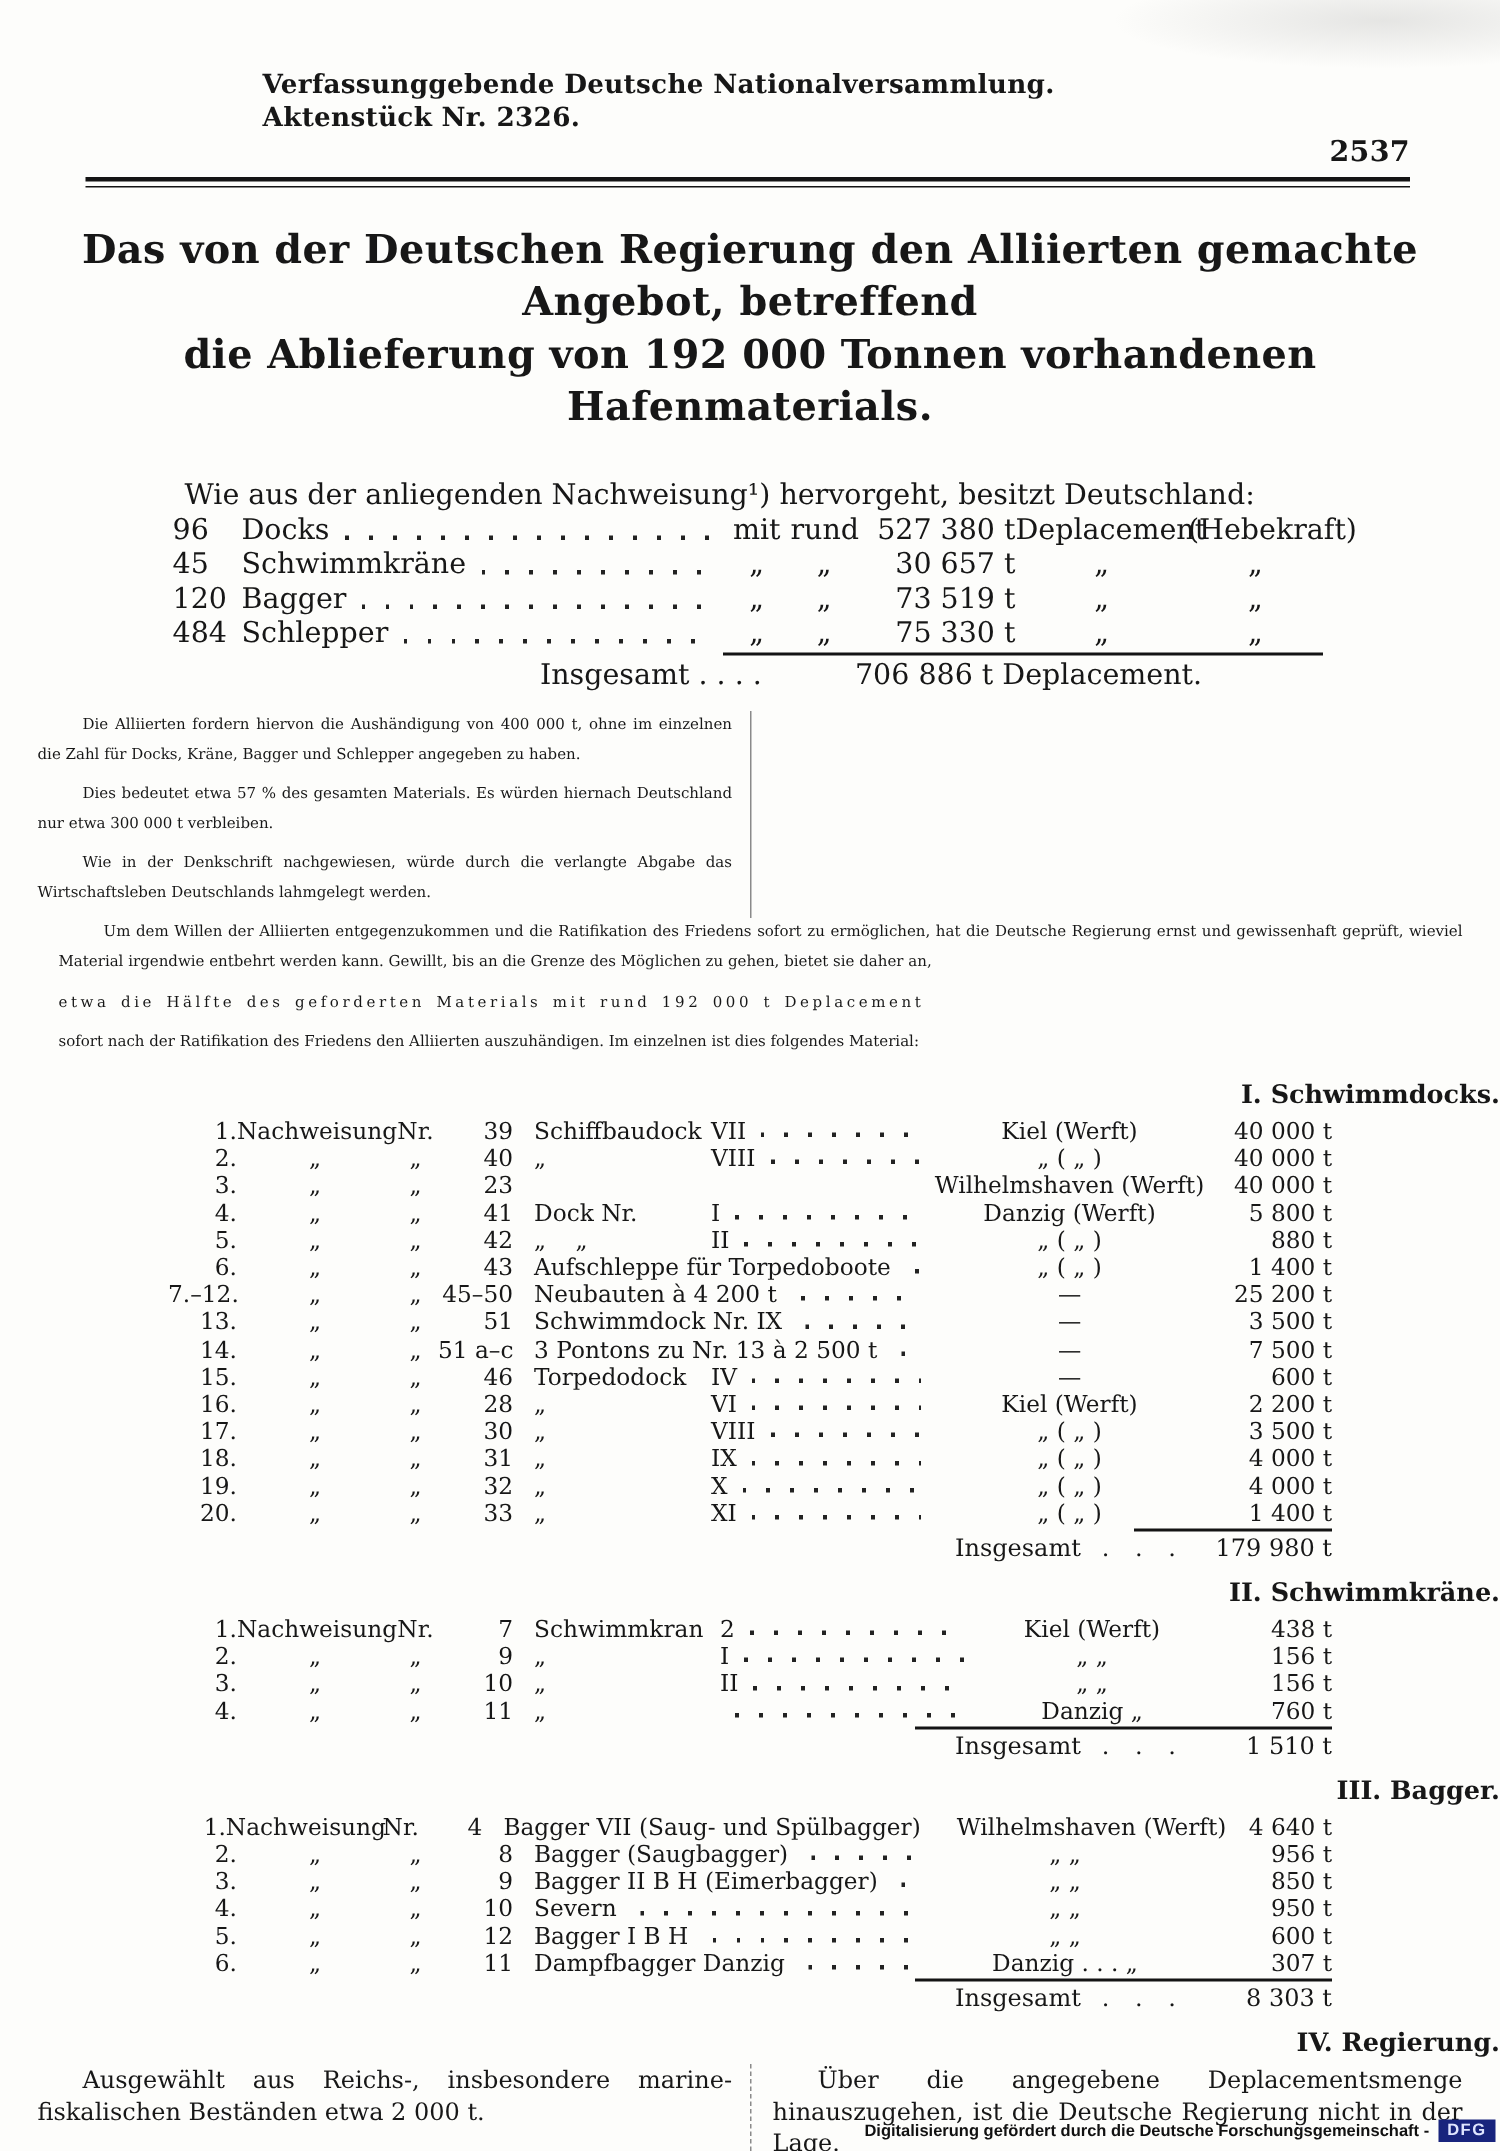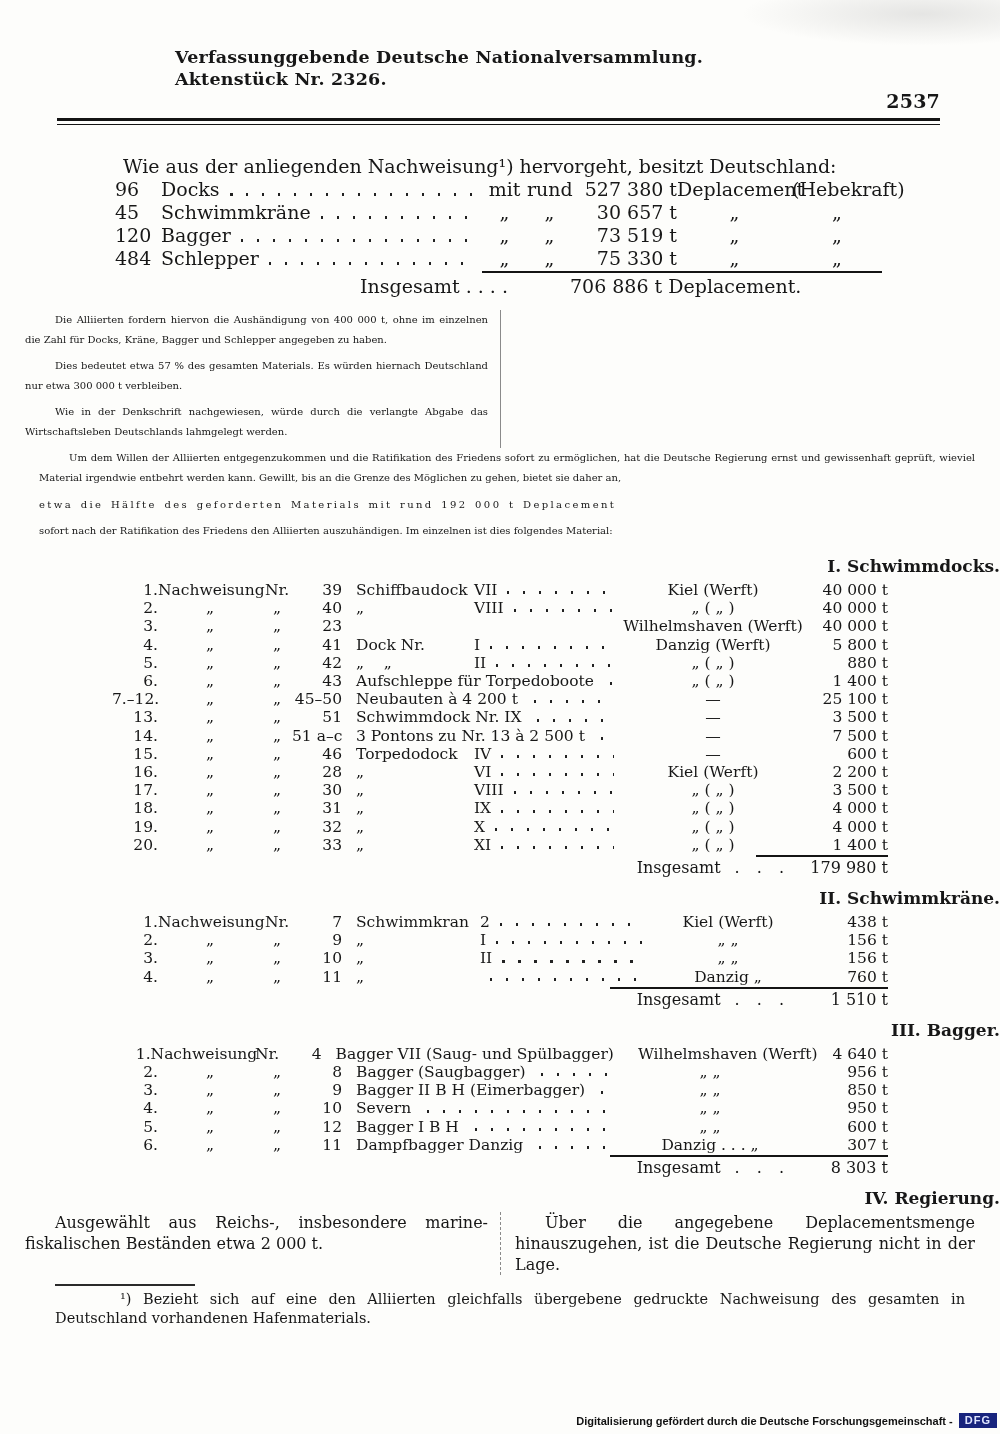--- a/index.html
+++ b/index.html
@@ -118,20 +118,24 @@
 <div class="page">
   <div class="smudge"></div>
 
   <div class="running-head">
     <span class="rh-journal">Verfassunggebende Deutsche Nationalversammlung.</span>
     <span class="rh-docket">Aktenstück Nr. 2326.</span>
     <span class="rh-page">2537</span>
   </div>
   <div class="double-rule"></div>
 
+  <div class="doc-title">
+    <div>Das von der Deutschen Regierung den Alliierten gemachte Angebot, betreffend</div>
+    <div>die Ablieferung von 192 000 Tonnen vorhandenen Hafenmaterials.</div>
+  </div>
 
   <div class="inventory">
     <div class="inv-intro">Wie aus der anliegenden Nachweisung¹) hervorgeht, besitzt Deutschland:</div>
 
     <div class="inv-row">
       <span class="i-count">96</span>
       <span class="i-item">Docks</span>
       <span class="leader"></span>
       <span class="i-p1">mit</span>
       <span class="i-p2">rund</span>
@@ -273,21 +277,21 @@
       <span class="c-no">7.–12.</span>
       <span class="c-nw">„</span>
       <span class="c-nr">„</span>
       <span class="c-num">45–50</span>
       <span class="c-desc">
           <span class="d1">Neubauten à 4 200 t</span>
           <span class="d2"></span>
           <span class="leader"></span>
         </span>
       <span class="c-loc">—</span>
-      <span class="c-ton">25 100 t</span>
+      <span class="c-ton">25 200 t</span>
     </div>
     <div class="trow">
       <span class="c-no">13.</span>
       <span class="c-nw">„</span>
       <span class="c-nr">„</span>
       <span class="c-num">51</span>
       <span class="c-desc">
           <span class="d1">Schwimmdock Nr. IX</span>
           <span class="d2"></span>
           <span class="leader"></span>

